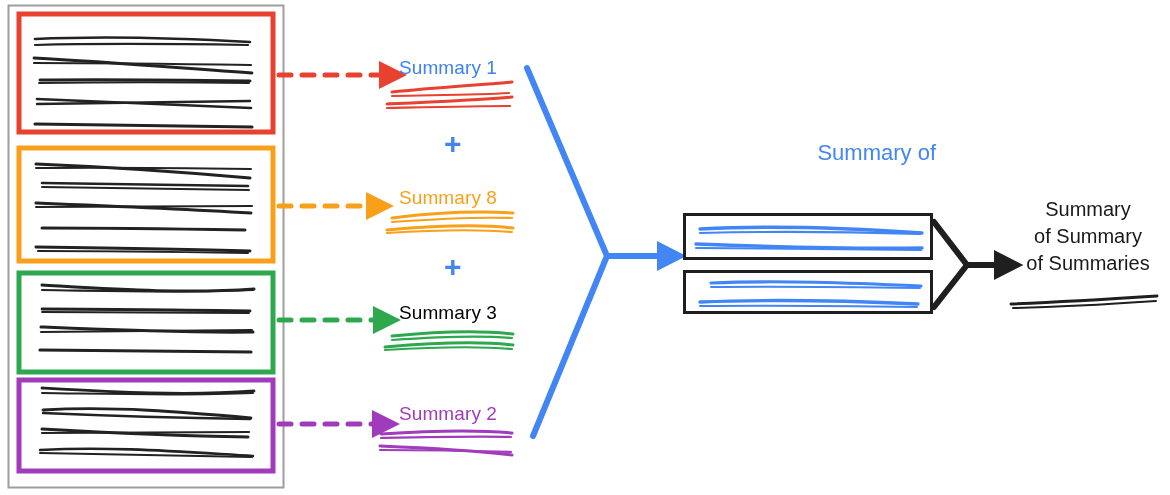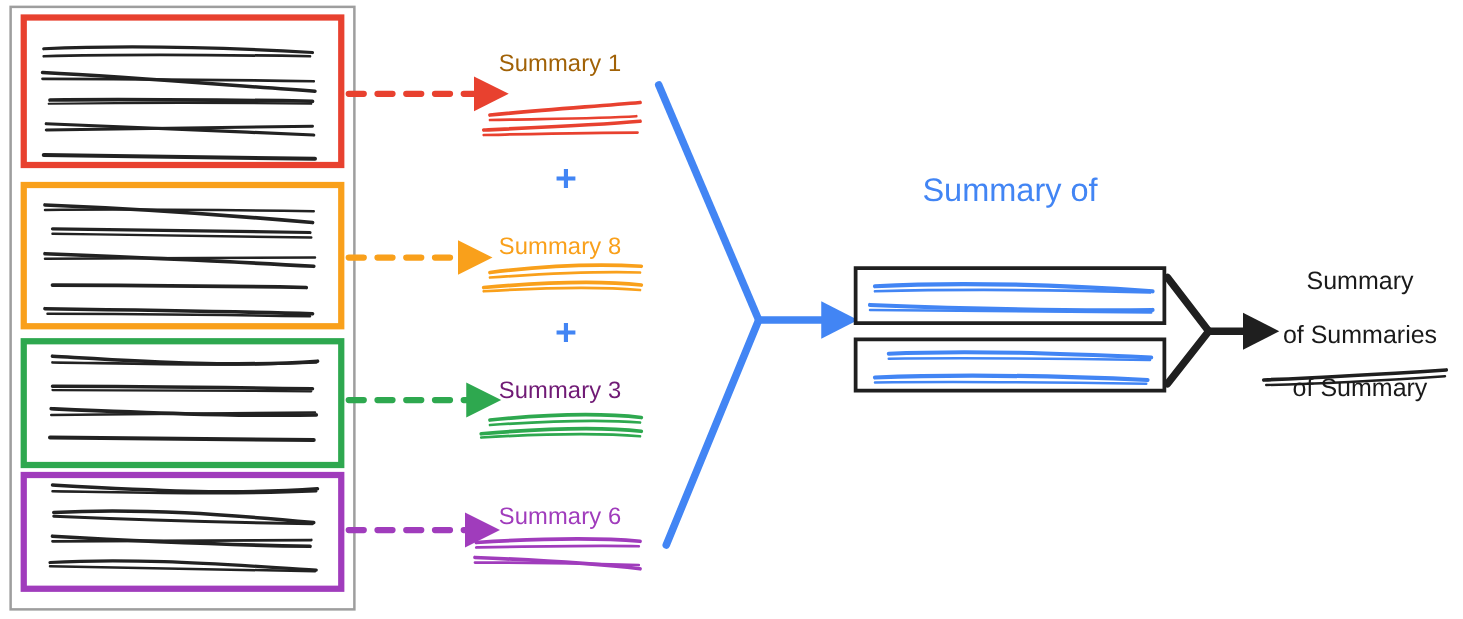--- a/index.html
+++ b/index.html
@@ -2,22 +2,22 @@
 <html><head>
 <meta charset="utf-8">
 <style>
   html,body{margin:0;padding:0;background:#ffffff;}
   body{width:1170px;height:495px;overflow:hidden;
        font-family:"Liberation Sans","DejaVu Sans",sans-serif;}
   #stage{position:relative;width:1170px;height:495px;background:#fff;}
   #stage > svg{position:absolute;left:0;top:0;}
   .lbl{position:absolute;white-space:nowrap;font-weight:400;}
   .sum-label{font-size:19px;letter-spacing:0.1px;}
-  .sos-label{font-size:26px;line-height:33px;text-align:center;color:#4285F4;}
-  .final-label{font-size:20px;line-height:27px;text-align:center;color:#1a1a1a;margin-top:16px;}
+  .sos-label{font-size:22px;line-height:33px;text-align:right;color:#4285F4;}
+  .final-label{font-size:20px;line-height:27px;text-align:center;color:#1a1a1a;}
 </style>
 </head>
 <body>
 
 <div id="stage">
 
   <svg width="1170" height="495" viewBox="0 0 1170 495">
     <defs>
       <marker id="ah-red" markerWidth="6" markerHeight="6" refX="1.2" refY="3" orient="auto" markerUnits="strokeWidth">
         <path d="M0,0.2 L5.6,3 L0,5.8 Z" fill="#E8412F"></path>
@@ -162,35 +162,35 @@
       <path d="M934,307 L967,265"></path>
       <line x1="967" y1="265" x2="1000" y2="265" marker-end="url(#ah-black)"></line>
     </g>
 
     <g stroke="#1f1f1f" fill="none" stroke-linecap="round">
       <path d="M1011,304 C1060,302 1110,299 1157,296" stroke-width="3.0"></path>
       <path d="M1013,308 C1062,307 1112,304 1156,301" stroke-width="2.0"></path>
     </g>
   </svg>
 
-  <div class="lbl sum-label" style="left:399px;top:41px;color:#a16207;">Summary 1</div>
+  <div class="lbl sum-label" style="left:399px;top:57px;color:#3b82f6;">Summary 1</div>
 
   <div class="lbl sum-label" style="left:399px;top:187px;color:#F9A01B;">Summary 8</div>
 
-  <div class="lbl sum-label" style="left:399px;top:302px;color:#701a75;">Summary 3</div>
+  <div class="lbl sum-label" style="left:399px;top:302px;color:#000000;">Summary 3</div>
 
-  <div class="lbl sum-label" style="left:399px;top:403px;color:#A03CBC;">Summary 6</div>
+  <div class="lbl sum-label" style="left:399px;top:403px;color:#A03CBC;">Summary 2</div>
 
   <div class="lbl" style="left:444px;top:127px;font-size:30px;font-weight:700;color:#4285F4;">+</div>
 
   <div class="lbl" style="left:444px;top:250px;font-size:30px;font-weight:700;color:#4285F4;">+</div>
 
   <div style="position:absolute;left:680px;top:136px;width:256px;">
     <div class="sos-label">Summary of</div>
   </div>
 
   <div style="position:absolute;left:1012px;top:196px;width:152px;">
     <div class="final-label">Summary</div>
+    <div class="final-label">of Summary</div>
     <div class="final-label">of Summaries</div>
-    <div class="final-label">of Summary</div>
   </div>
 
 </div>
 
 </body></html>

